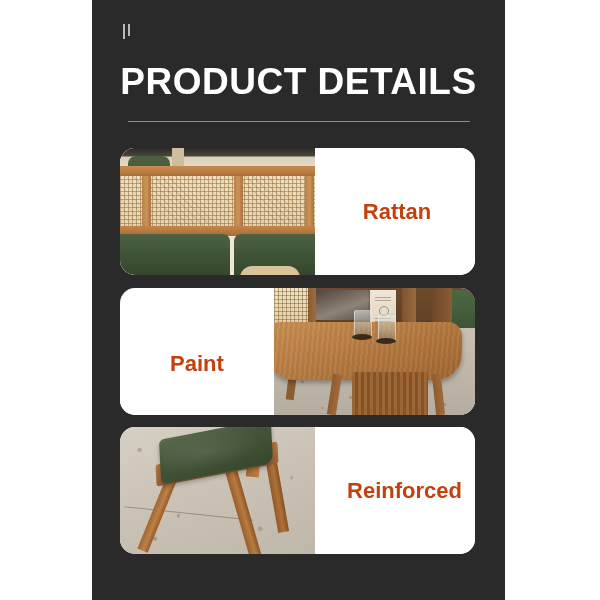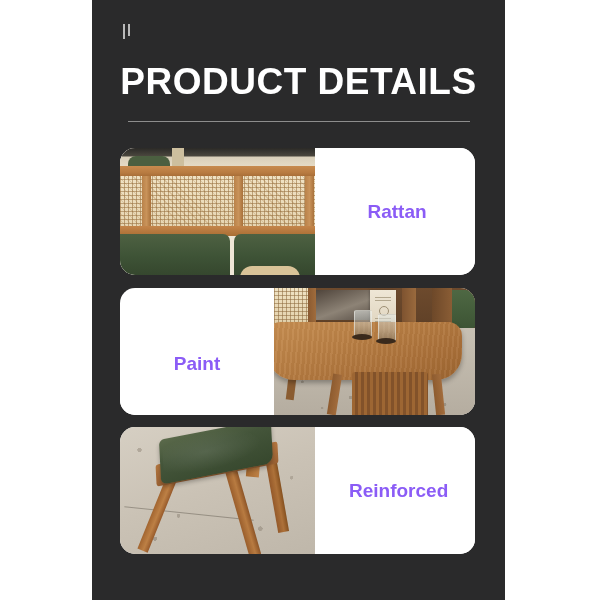--- a/index.html
+++ b/index.html
@@ -97,35 +97,35 @@
     flex: 0 0 auto;
   }
   .card .label-pane {
     flex: 1 1 auto;
     background: #ffffff;
     display: flex;
     align-items: center;
     overflow: hidden;
   }
   .card .label-pane .label-text {
-    color: #8b5cf6;
-    font-size: 19px;
+    color: #c2410c;
+    font-size: 22px;
     font-weight: bold;
     letter-spacing: 0px;
     white-space: nowrap;
     font-family: "Liberation Sans", sans-serif;
   }
   .card.c1 .photo { width: 195px; }
   .card.c1 .label-pane { justify-content: center; padding-left: 4px; }
 
   .card.c2 .photo { width: 201px; order: 2; }
   .card.c2 .label-pane { order: 1; flex: 0 0 154px; justify-content: center; margin-top: 24px; }
 
   .card.c3 .photo { width: 195px; }
-  .card.c3 .label-pane { justify-content: flex-start; padding-left: 19px; margin-left: 15px; }
+  .card.c3 .label-pane { justify-content: center; padding-left: 19px; }
 
   
   .ph-rattan { background: #efe6d6; }
   .ph-rattan .ceiling {
     position: absolute; left: 0; top: 0; width: 100%; height: 20px;
     background: linear-gradient(180deg, #2b2a27 0%, #4c483f 42%, #d9cfb9 43%, #e7ddc8 100%);
   }
   .ph-rattan .topwood {
     position: absolute; left: 0; top: 18px; width: 100%; height: 11px;
     background: linear-gradient(180deg, #c88b4e 0%, #b87b41 60%, #a56b35 100%);

